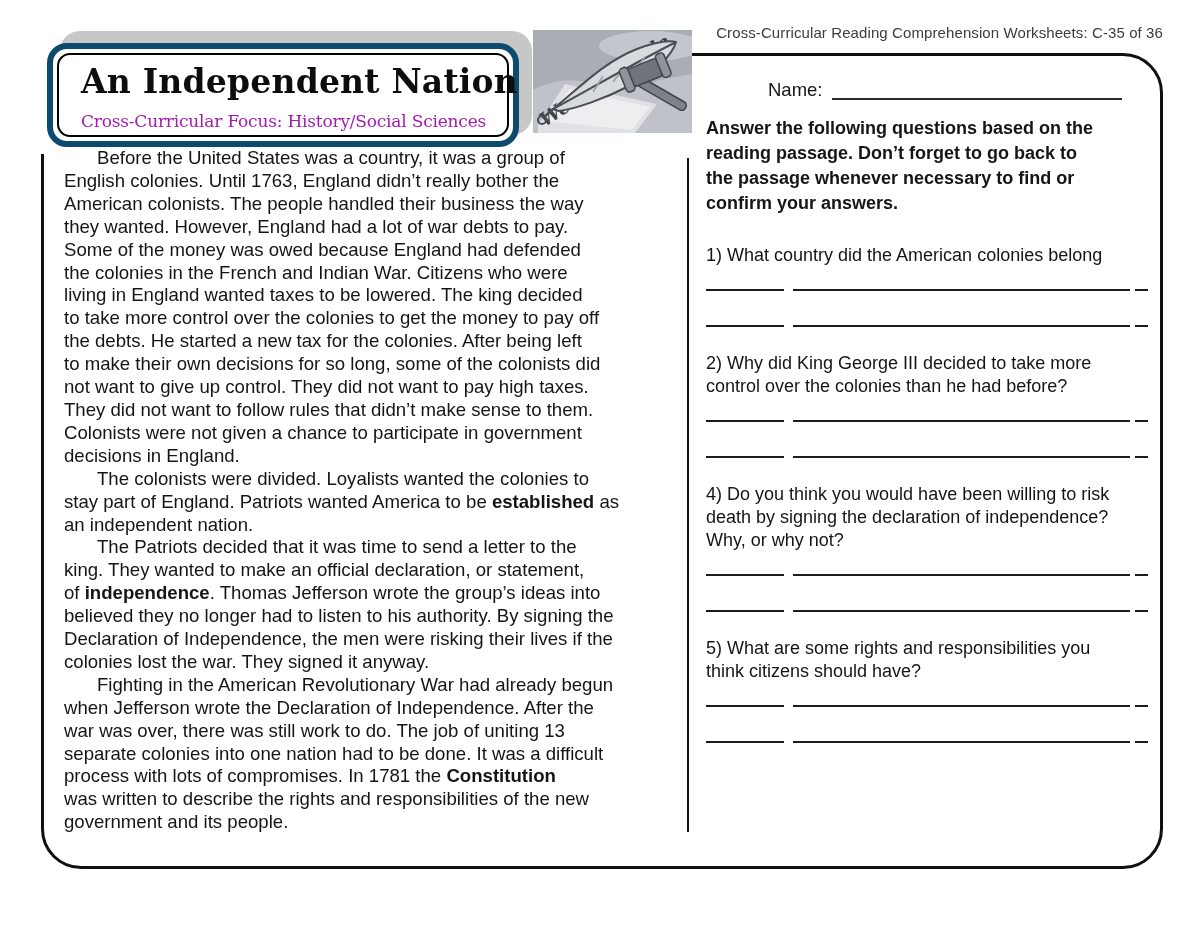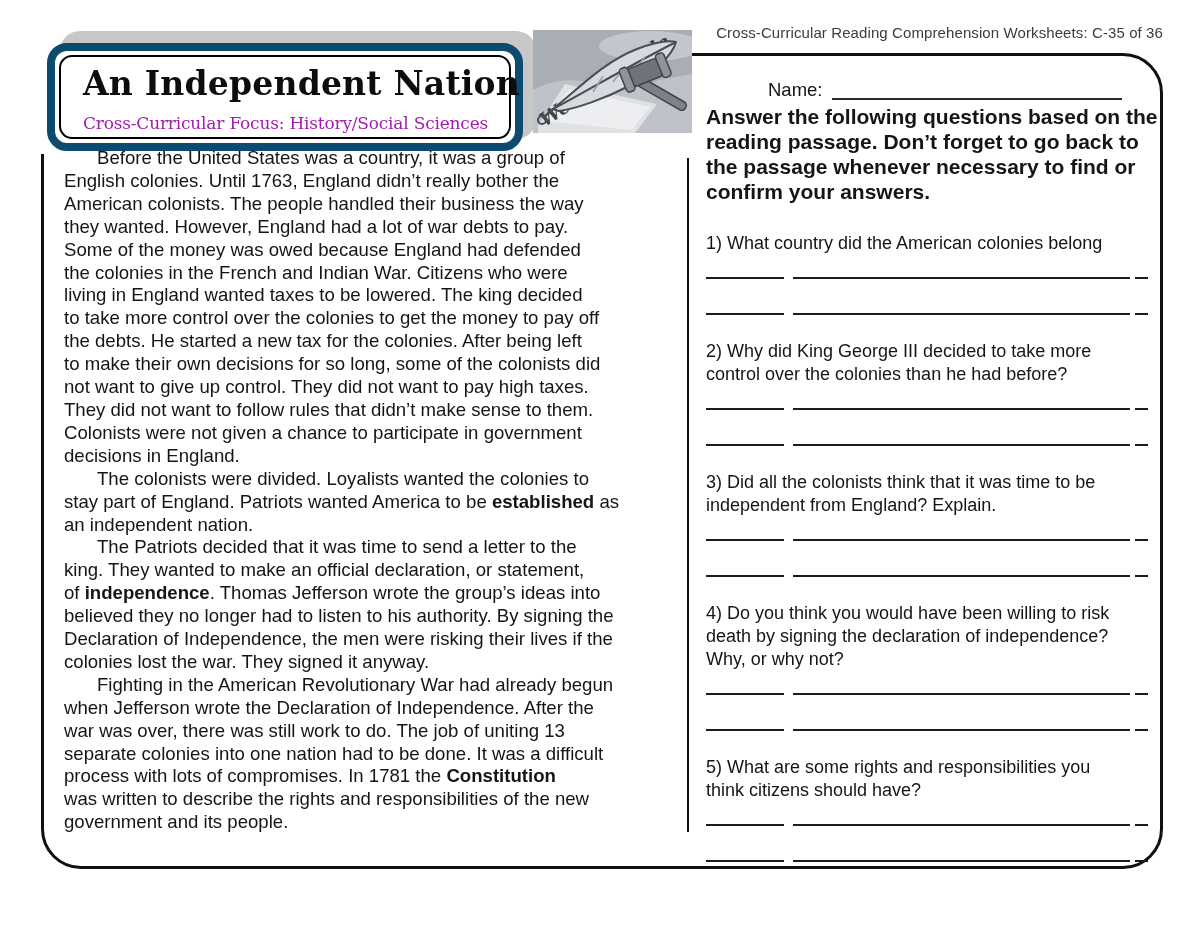--- a/index.html
+++ b/index.html
@@ -16,21 +16,21 @@
     border:3px solid #101010; border-radius:40px; background:#fff;
   }
   .divider {
     position:absolute; left:687px; top:158px; height:674px; width:0;
     border-left:2.5px solid #101010;
   }
   
   .title-wrap { position:absolute; left:24px; top:24px; width:512px; height:130px; background:#fff; }
   .title-outer {
     position:absolute; left:23px; top:19px; width:460px; height:92px;
-    background:#fff; border:8px solid #0c4a6e; border-radius:20px;
+    background:#fff; border:6px solid #0c4a6e; border-radius:20px;
     box-shadow:13px -12px 0 0 #c7c7c7;
   }
   .title-inner {
     position:absolute; inset:4px; border:2.5px solid #000; border-radius:13px;
     padding:9px 0 0 22px; background:#fff;
   }
   .wtitle {
     font-family:"DejaVu Serif", serif; font-weight:700; font-size:33px;
     line-height:36px; letter-spacing:0.2px; color:#0d0d0d; white-space:pre;
   }
@@ -42,21 +42,21 @@
   
   .passage { position:absolute; left:64px; top:147px; width:615px; font-size:18.6px; line-height:22.9px; }
   .pline { white-space:pre; }
   .pline.indent { padding-left:33px; }
   .pline b { font-weight:bold; }
   
   .qpanel { position:absolute; left:706px; top:78px; width:442px; }
   .name-row { display:flex; align-items:flex-end; padding-left:62px; height:22px; }
   .name-label { font-weight:normal; font-size:18.5px; line-height:20px; }
   .name-line { flex:1; height:19px; margin-left:9px; margin-right:26px; border-bottom:2px solid #2a2a2a; }
-  .instructions { margin-top:4px; font-weight:bold; font-size:21px; line-height:25px; }
+  .instructions { margin-top:16px; font-weight:bold; font-size:18px; line-height:25px; }
   .iline { white-space:pre; }
   .question { margin-top:24px; font-size:18px; line-height:23px; }
   #questions .question:first-child { margin-top:28px; }
   .qline { white-space:pre; }
   .answer-line { display:flex; height:3px; margin-top:33px; }
   .answer-line.first { margin-top:22px; }
   .answer-line .seg { height:0; border-bottom:2.5px solid #1c1c1c; }
   .answer-line .seg1 { width:78px; margin-right:9px; }
   .answer-line .seg2 { flex:1; }
   .answer-line .seg3 { width:13px; margin-left:5px; }
@@ -175,34 +175,20 @@
             <span class="seg seg2"></span>
             <span class="seg seg3"></span>
           </div>
           <div class="answer-line">
             <span class="seg seg1"></span>
             <span class="seg seg2"></span>
             <span class="seg seg3"></span>
           </div>
         </div>
         <div class="question">
-          <div class="qline">3) Did all the colonists think that it was time to be</div>
-          <div class="qline">independent from England? Explain.</div>
-          <div class="answer-line first">
-            <span class="seg seg1"></span>
-            <span class="seg seg2"></span>
-            <span class="seg seg3"></span>
-          </div>
-          <div class="answer-line">
-            <span class="seg seg1"></span>
-            <span class="seg seg2"></span>
-            <span class="seg seg3"></span>
-          </div>
-        </div>
-        <div class="question">
           <div class="qline">4) Do you think you would have been willing to risk</div>
           <div class="qline">death by signing the declaration of independence?</div>
           <div class="qline">Why, or why not?</div>
           <div class="answer-line first">
             <span class="seg seg1"></span>
             <span class="seg seg2"></span>
             <span class="seg seg3"></span>
           </div>
           <div class="answer-line">
             <span class="seg seg1"></span>

